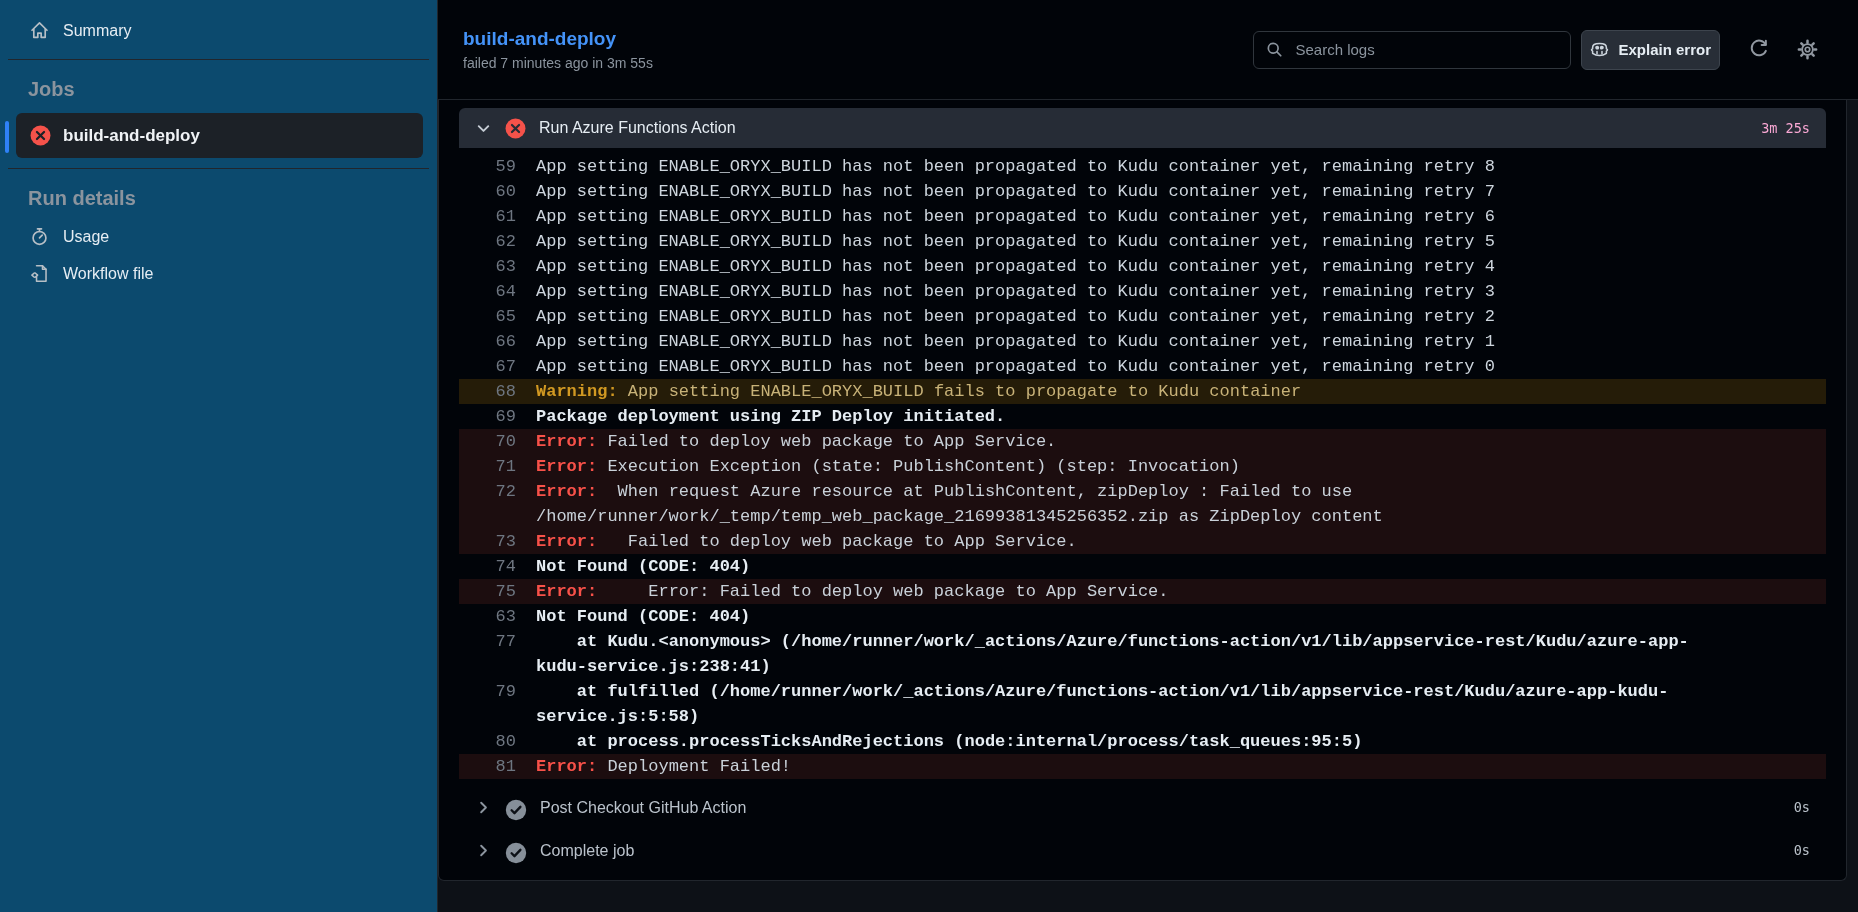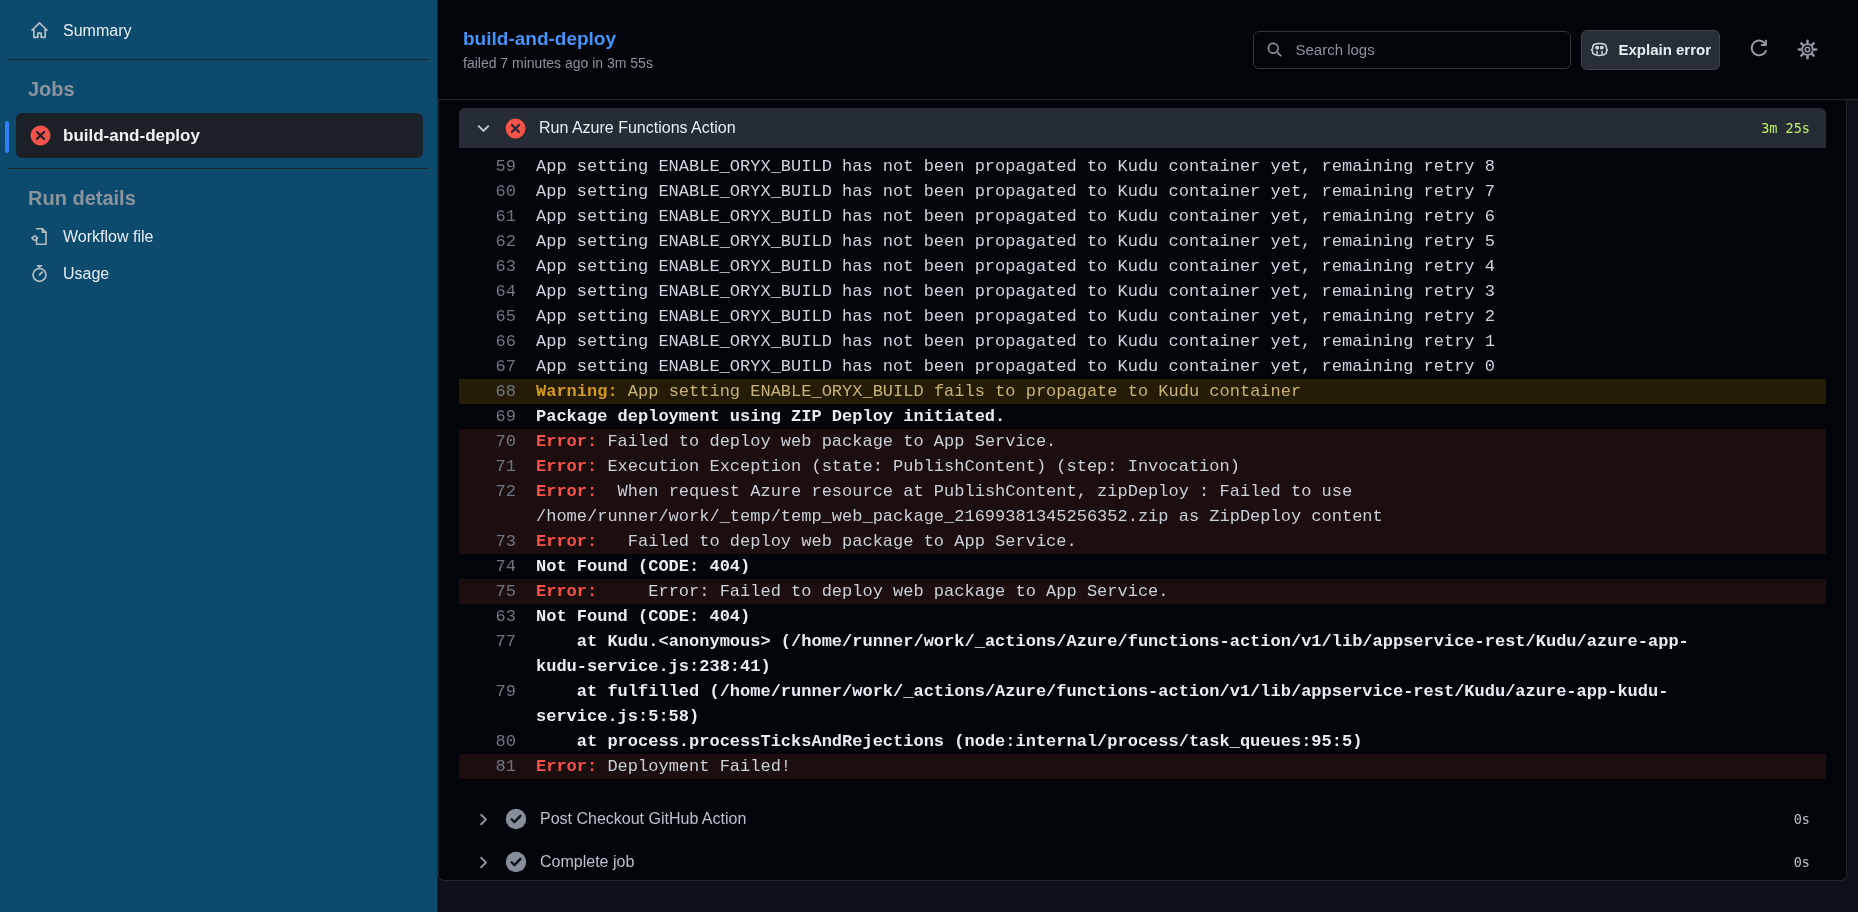--- a/index.html
+++ b/index.html
@@ -27,33 +27,33 @@
   .controls{display:flex;align-items:center;}
   .search-box{display:flex;align-items:center;gap:10px;width:318px;height:38px;box-sizing:border-box;border:1px solid #30363d;border-radius:6px;background:#010409;padding:0 12px;}
   .search-box input{flex:1;background:transparent;border:none;outline:none;color:#8b5cf6;font-size:15px;font-family:"Liberation Sans",sans-serif;}
   .search-box input::placeholder{color:#8b949e;}
   .explain-btn{margin-left:10px;height:40px;display:flex;align-items:center;gap:9px;padding:0 8px;background:#282e37;border:1px solid #3d444d;border-radius:6px;color:#e6edf3;font-size:15px;font-weight:600;cursor:pointer;}
   .icon-btn{margin-left:28px;background:none;border:none;padding:0;cursor:pointer;display:inline-flex;}
   
   .log-card{margin-right:11px;height:781px;background:#010409;border:1px solid #21262d;border-top:none;border-radius:0 0 6px 6px;box-sizing:border-box;padding:8px 20px 0 20px;overflow:hidden;}
   .step-header{height:40px;background:#262c36;border-radius:6px 6px 0 0;display:flex;align-items:center;gap:13px;padding:0 16px;cursor:pointer;}
   .step-name{font-size:16px;color:#e6edf3;}
-  .step-duration{margin-left:auto;font-family:"DejaVu Sans Mono",monospace;font-size:13.5px;color:#bef264;}
+  .step-duration{margin-left:auto;font-family:"DejaVu Sans Mono",monospace;font-size:13.5px;color:#f9a8d4;}
   .log-lines{padding:6px 0 8px 0;}
   .log-row{display:flex;min-height:25px;line-height:25px;font-family:Liberation Mono, monospace;font-size:17px;}
   .log-row .num{flex:none;width:77px;box-sizing:border-box;padding-right:20px;text-align:right;color:#6e7681;cursor:pointer;}
   .log-text{white-space:pre-wrap;max-width:1165px;color:#cdd5dd;word-break:break-word;}
   .row-bold .log-text{font-weight:bold;color:#e6edf3;}
   .row-warning{background:#251c08;}
   .row-warning .token{color:#d29922;font-weight:bold;}
   .row-warning .log-text{color:#c8b278;}
   .row-error{background:#1c0d0f;}
   .row-error .token{color:#f85149;font-weight:bold;}
   .row-error .log-text{color:#c9d1d9;}
-  .collapsed-step{height:40px;display:flex;align-items:center;gap:13px;padding:0 16px;color:#bac2cb;font-size:16px;cursor:pointer;}
+  .collapsed-step{height:40px;display:flex;align-items:flex-start;gap:13px;padding:0 16px;color:#bac2cb;font-size:16px;cursor:pointer;}
   .collapsed-step.first{margin-top:12px;}
   .collapsed-step + .collapsed-step{margin-top:3px;}
   .collapsed-step .step-duration{color:#b9c1c9;}
 </style>
 </head>
 <body>
 
 <aside class="sidebar">
   <div class="side-item">
     <span class="icon">
@@ -73,38 +73,38 @@
         <circle cx="8" cy="8" r="7.6" fill="#f5524a"></circle>
         <path d="M5.3 5.3l5.4 5.4M10.7 5.3l-5.4 5.4" stroke="#1c2127" stroke-width="1.7" stroke-linecap="round"></path>
       </svg>
     </span>
     <span class="job-label">build-and-deploy</span>
   </div>
   <hr class="side-divider">
   <div class="section-label">Run details</div>
   <div class="side-item">
     <span class="icon">
+      <svg width="19" height="19" viewBox="0 0 16 16" fill="none" stroke="#b7bfc6" stroke-width="1.4" stroke-linecap="round">
+        <circle cx="8" cy="9.2" r="5.4"></circle>
+          <path d="M6.3 1.6h3.4M8 3.8V1.8"></path>
+          <path d="M8 9.2l2.3-2.3"></path>
+      </svg>
+    </span>
+    <span>Usage</span>
+  </div>
+  <div class="side-item">
+    <span class="icon">
       <svg width="19" height="19" viewBox="0 0 16 16" fill="none" stroke="#b7bfc6" stroke-width="1.3" stroke-linecap="round" stroke-linejoin="round">
         <path d="M5.5 1.5h5l3 3v10H5.5v-4"></path>
           <path d="M10.5 1.5v3h3"></path>
         <path d="M3.6 7.6 1.6 9.4l2 1.8"></path>
           <path d="M5.6 7.6l2 1.8-2 1.8" transform="translate(-1.2,0)"></path>
       </svg>
     </span>
     <span>Workflow file</span>
-  </div>
-  <div class="side-item">
-    <span class="icon">
-      <svg width="19" height="19" viewBox="0 0 16 16" fill="none" stroke="#b7bfc6" stroke-width="1.4" stroke-linecap="round">
-        <circle cx="8" cy="9.2" r="5.4"></circle>
-          <path d="M6.3 1.6h3.4M8 3.8V1.8"></path>
-          <path d="M8 9.2l2.3-2.3"></path>
-      </svg>
-    </span>
-    <span>Usage</span>
   </div>
 </aside>
 
 <div class="main">
 
   <div class="job-header">
     <div class="title-block">
       <span class="page-title">build-and-deploy</span>
       <span class="page-subtitle">failed 7 minutes ago in 3m 55s</span>
     </div>

